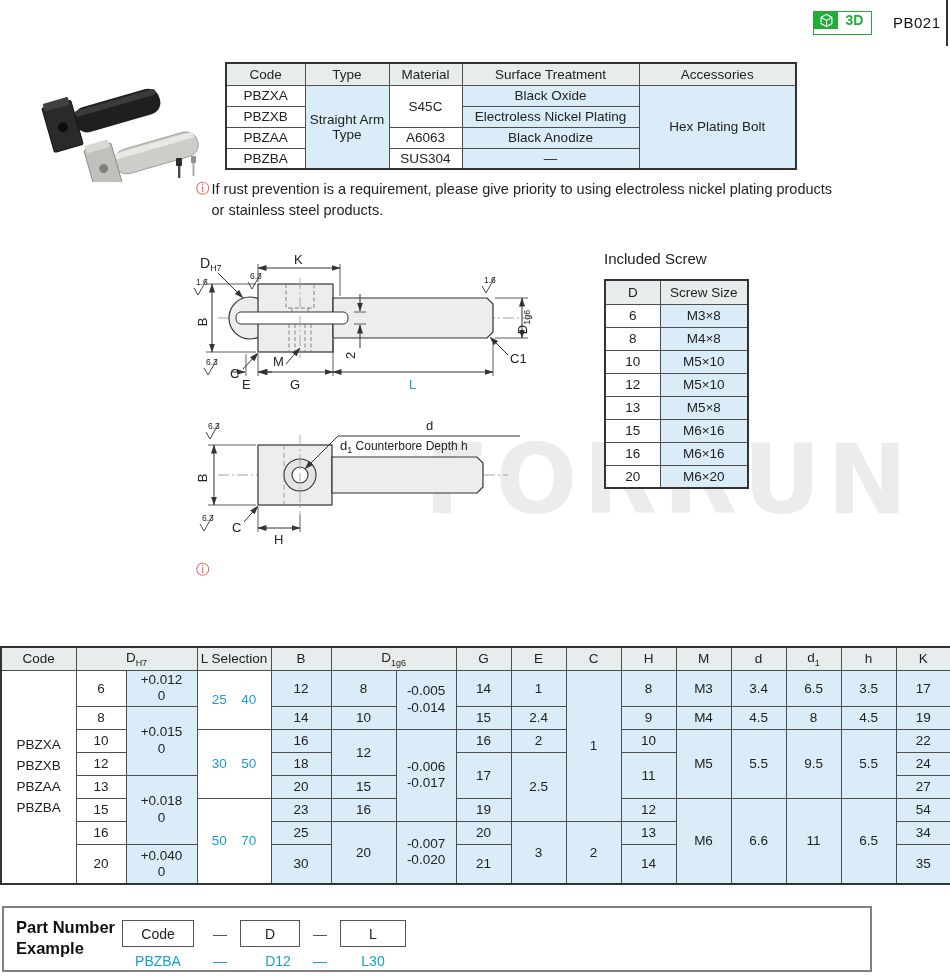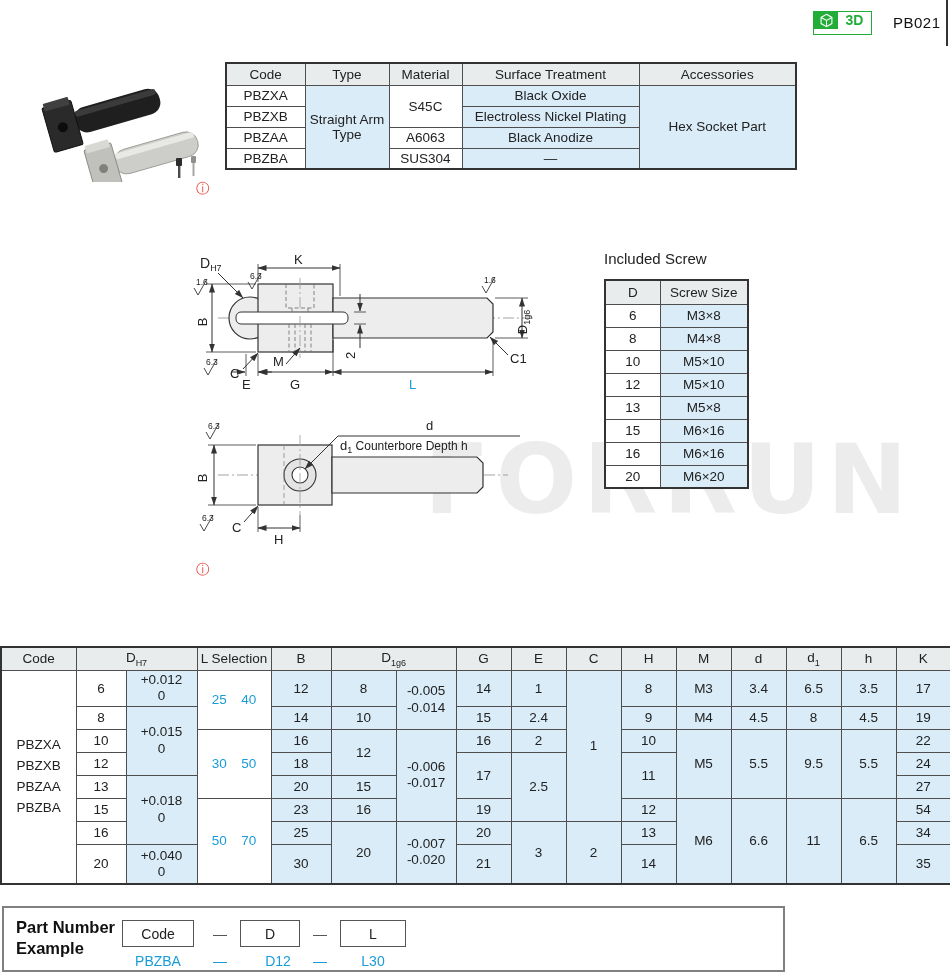--- a/index.html
+++ b/index.html
@@ -40,21 +40,21 @@
 
   .main th { height:23px; font-size:14px; }
   .main td { font-size:14px; }
   .tol { font-size:13px; line-height:1.2; }
   .lsel { display:flex; justify-content:space-evenly; width:100%; }
 
   .note { position:absolute; display:flex; font-size:14.5px; color:#222; line-height:1.45; }
   .note .i { color:#e8453c; margin-right:2px; font-size:13.5px; line-height:1.55; }
 
   
-  .pnbox { position:absolute; left:2px; top:906px; width:783px; height:66px; border:2px solid #808080;text-decoration:underline; }
+  .pnbox { position:absolute; left:2px; top:906px; width:870px; height:66px; border:2px solid #808080;text-decoration:underline; }
   .pnlabel { position:absolute; left:12px; top:9px; font-size:16.5px; font-weight:bold;
     line-height:1.3; white-space:pre-line; color:#111; }
   .pn-b { position:absolute; top:12px; height:27px; border:1.5px solid #555; display:flex;
     align-items:center; justify-content:center; font-size:14px; background:#fff; }
   .pn-dash { position:absolute; top:12px; height:27px; display:flex; align-items:center;
     justify-content:center; font-size:14px; color:#555; }
   .pn-v { position:absolute; top:44px; height:18px; display:flex; align-items:center;
     justify-content:center; font-size:14px; }
 
   svg text { font-family:"Liberation Sans", sans-serif; fill:#222; font-size:13px; }
@@ -120,41 +120,43 @@
       <th class="hd">Type</th>
       <th class="hd">Material</th>
       <th class="hd">Surface Treatment</th>
       <th class="hd">Accessories</th>
     </tr>
     <tr>
       <td class="blue">PBZXA</td>
       <td class="cb" rowspan="4">Straight Arm Type</td>
       <td rowspan="2">S45C</td>
       <td class="cb">Black Oxide</td>
-      <td class="cb" rowspan="4">Hex Socket Part</td>
+      <td class="cb" rowspan="4">Hex Plating Bolt</td>
     </tr>
     <tr>
       <td class="blue">PBZXB</td>
       <td class="cb">Electroless Nickel Plating</td>
     </tr>
     <tr>
       <td class="blue">PBZAA</td>
       <td>A6063</td>
       <td class="cb">Black Anodize</td>
     </tr>
     <tr>
       <td class="blue">PBZBA</td>
       <td>SUS304</td>
       <td class="cb">—</td>
     </tr>
   </tbody>
     </table>
 
   <div class="note" style="left:196px;top:179px;width:700px;">
     <span class="i">ⓘ</span>
+    <span class="pre">If rust prevention is a requirement, please give priority to using electroless nickel plating products
+or stainless steel products.</span>
   </div>
 
   <svg class="abs" style="left:188px;top:252px;" width="380" height="152" viewBox="0 0 380 152">
     <defs>
       <marker id="aE1" markerWidth="10" markerHeight="8" refX="8.5" refY="3" orient="auto" markerUnits="userSpaceOnUse">
           <path d="M0,0L9,3L0,6Z" fill="#333"></path>
         </marker>
       <marker id="aS1" markerWidth="10" markerHeight="8" refX="0.5" refY="3" orient="auto" markerUnits="userSpaceOnUse">
           <path d="M9,0L0,3L9,6Z" fill="#333"></path>
         </marker>

